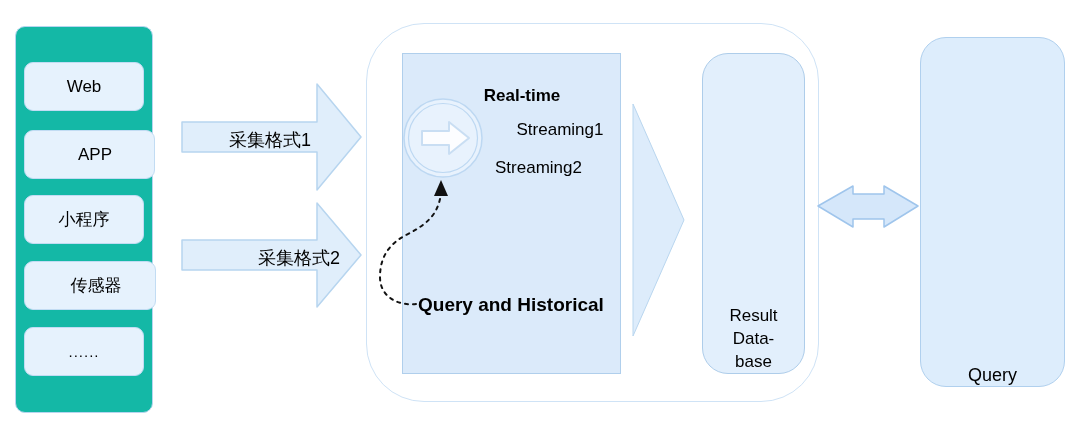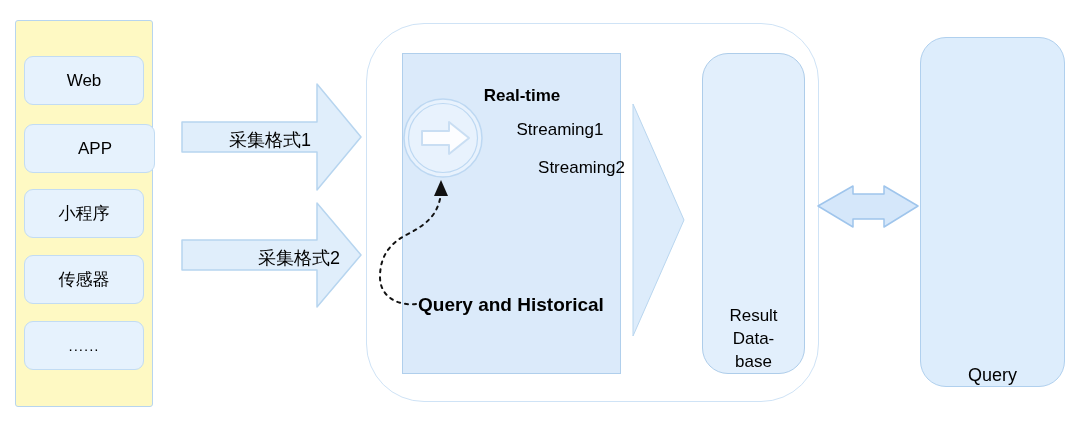--- a/index.html
+++ b/index.html
@@ -3,33 +3,33 @@
 <meta charset="utf-8">
 <style>
   html,body{margin:0;padding:0;background:#ffffff;}
   .stage{
     position:relative;width:1080px;height:423px;background:#ffffff;overflow:hidden;
     font-family:"Liberation Sans","DejaVu Sans",sans-serif;color:#000;
   }
   .abs{position:absolute;}
   
   .panel{
-    left:15px;top:20px;width:136px;height:385px;
-    background:#fef9c3;border:1px solid #b7d5ef;border-radius:3px;z-index:1;
+    left:15px;top:26px;width:136px;height:385px;
+    background:#14b8a6;border:1px solid #b7d5ef;border-radius:10px;z-index:1;
   }
   .srcbox{
     position:absolute;left:8px;width:118px;height:47px;
     background:#e6f2fd;border:1px solid #c2dcf3;border-radius:9px;
     display:flex;align-items:center;justify-content:center;
     font-size:17px;line-height:1;
   }
   .srcbox:nth-of-type(1){top:35px;}
   .srcbox:nth-of-type(2){top:103px;padding-left:11px;}
   .srcbox:nth-of-type(3){top:168px;}
-  .srcbox:nth-of-type(4){top:234px;}
+  .srcbox:nth-of-type(4){top:234px;padding-left:12px;}
   .srcbox:nth-of-type(5){top:300px;font-size:15px;letter-spacing:1px;}
   
   .midwrap{
     left:366px;top:23px;width:451px;height:377px;
     background:#ffffff;border:1px solid #cfe3f6;border-radius:58px;z-index:1;
   }
   .innerbox{
     left:402px;top:53px;width:217px;height:319px;
     background:#dbeafa;border:1px solid #b0cfec;z-index:2;
   }
@@ -47,21 +47,21 @@
     font-size:18px;z-index:2;
   }
   
   .overlay{left:0;top:0;width:1080px;height:423px;z-index:3;pointer-events:none;}
   
   .lbl{z-index:4;white-space:nowrap;}
   .ingest1{left:200px;top:128px;width:140px;text-align:center;font-size:18px;}
   .ingest2{left:200px;top:246px;width:140px;text-align:right;font-size:18px;}
   .rt-title{left:457px;top:86px;width:130px;text-align:center;font-size:17px;font-weight:bold;}
   .stream1{left:495px;top:120px;width:130px;text-align:center;font-size:17px;}
-  .stream2{left:495px;top:158px;width:130px;text-align:right;font-size:17px;}
+  .stream2{left:495px;top:158px;width:130px;text-align:left;font-size:17px;}
   .batch{left:418px;top:294px;font-size:19px;font-weight:bold;}
 </style>
 </head>
 <body>
 
 <div class="stage">
 
   <div class="abs panel">
     <div class="srcbox">
       <span>Web</span>

